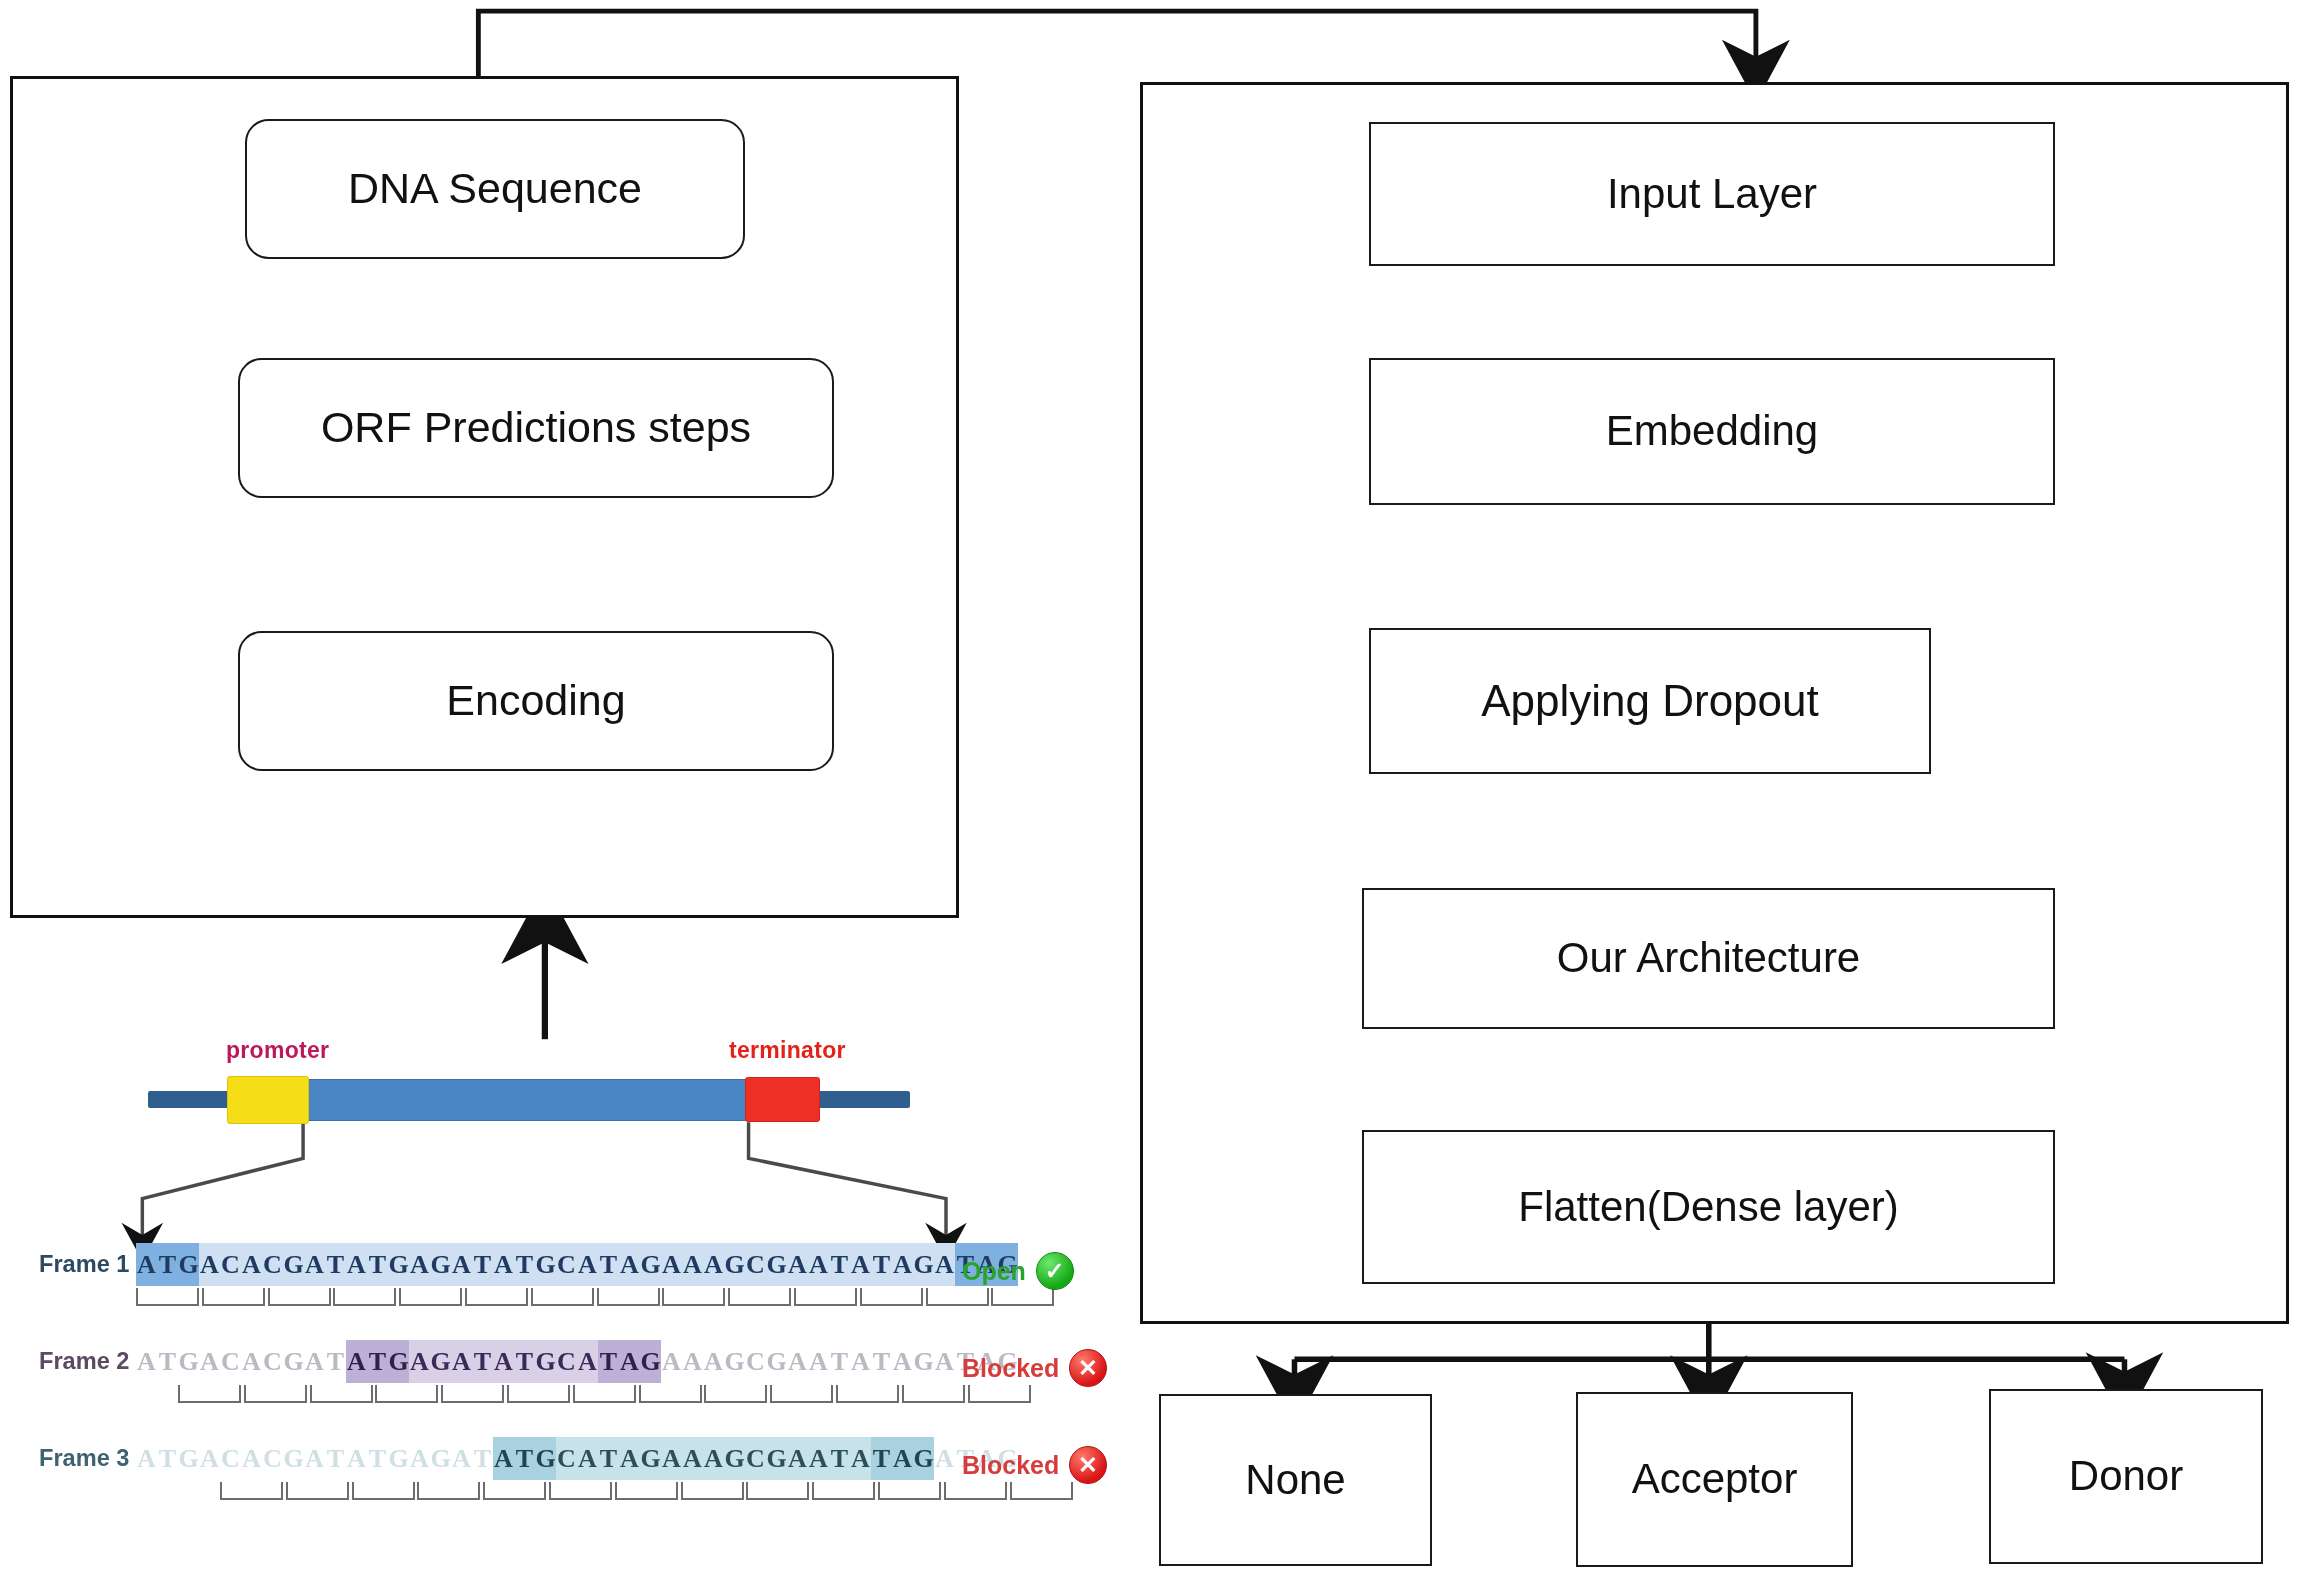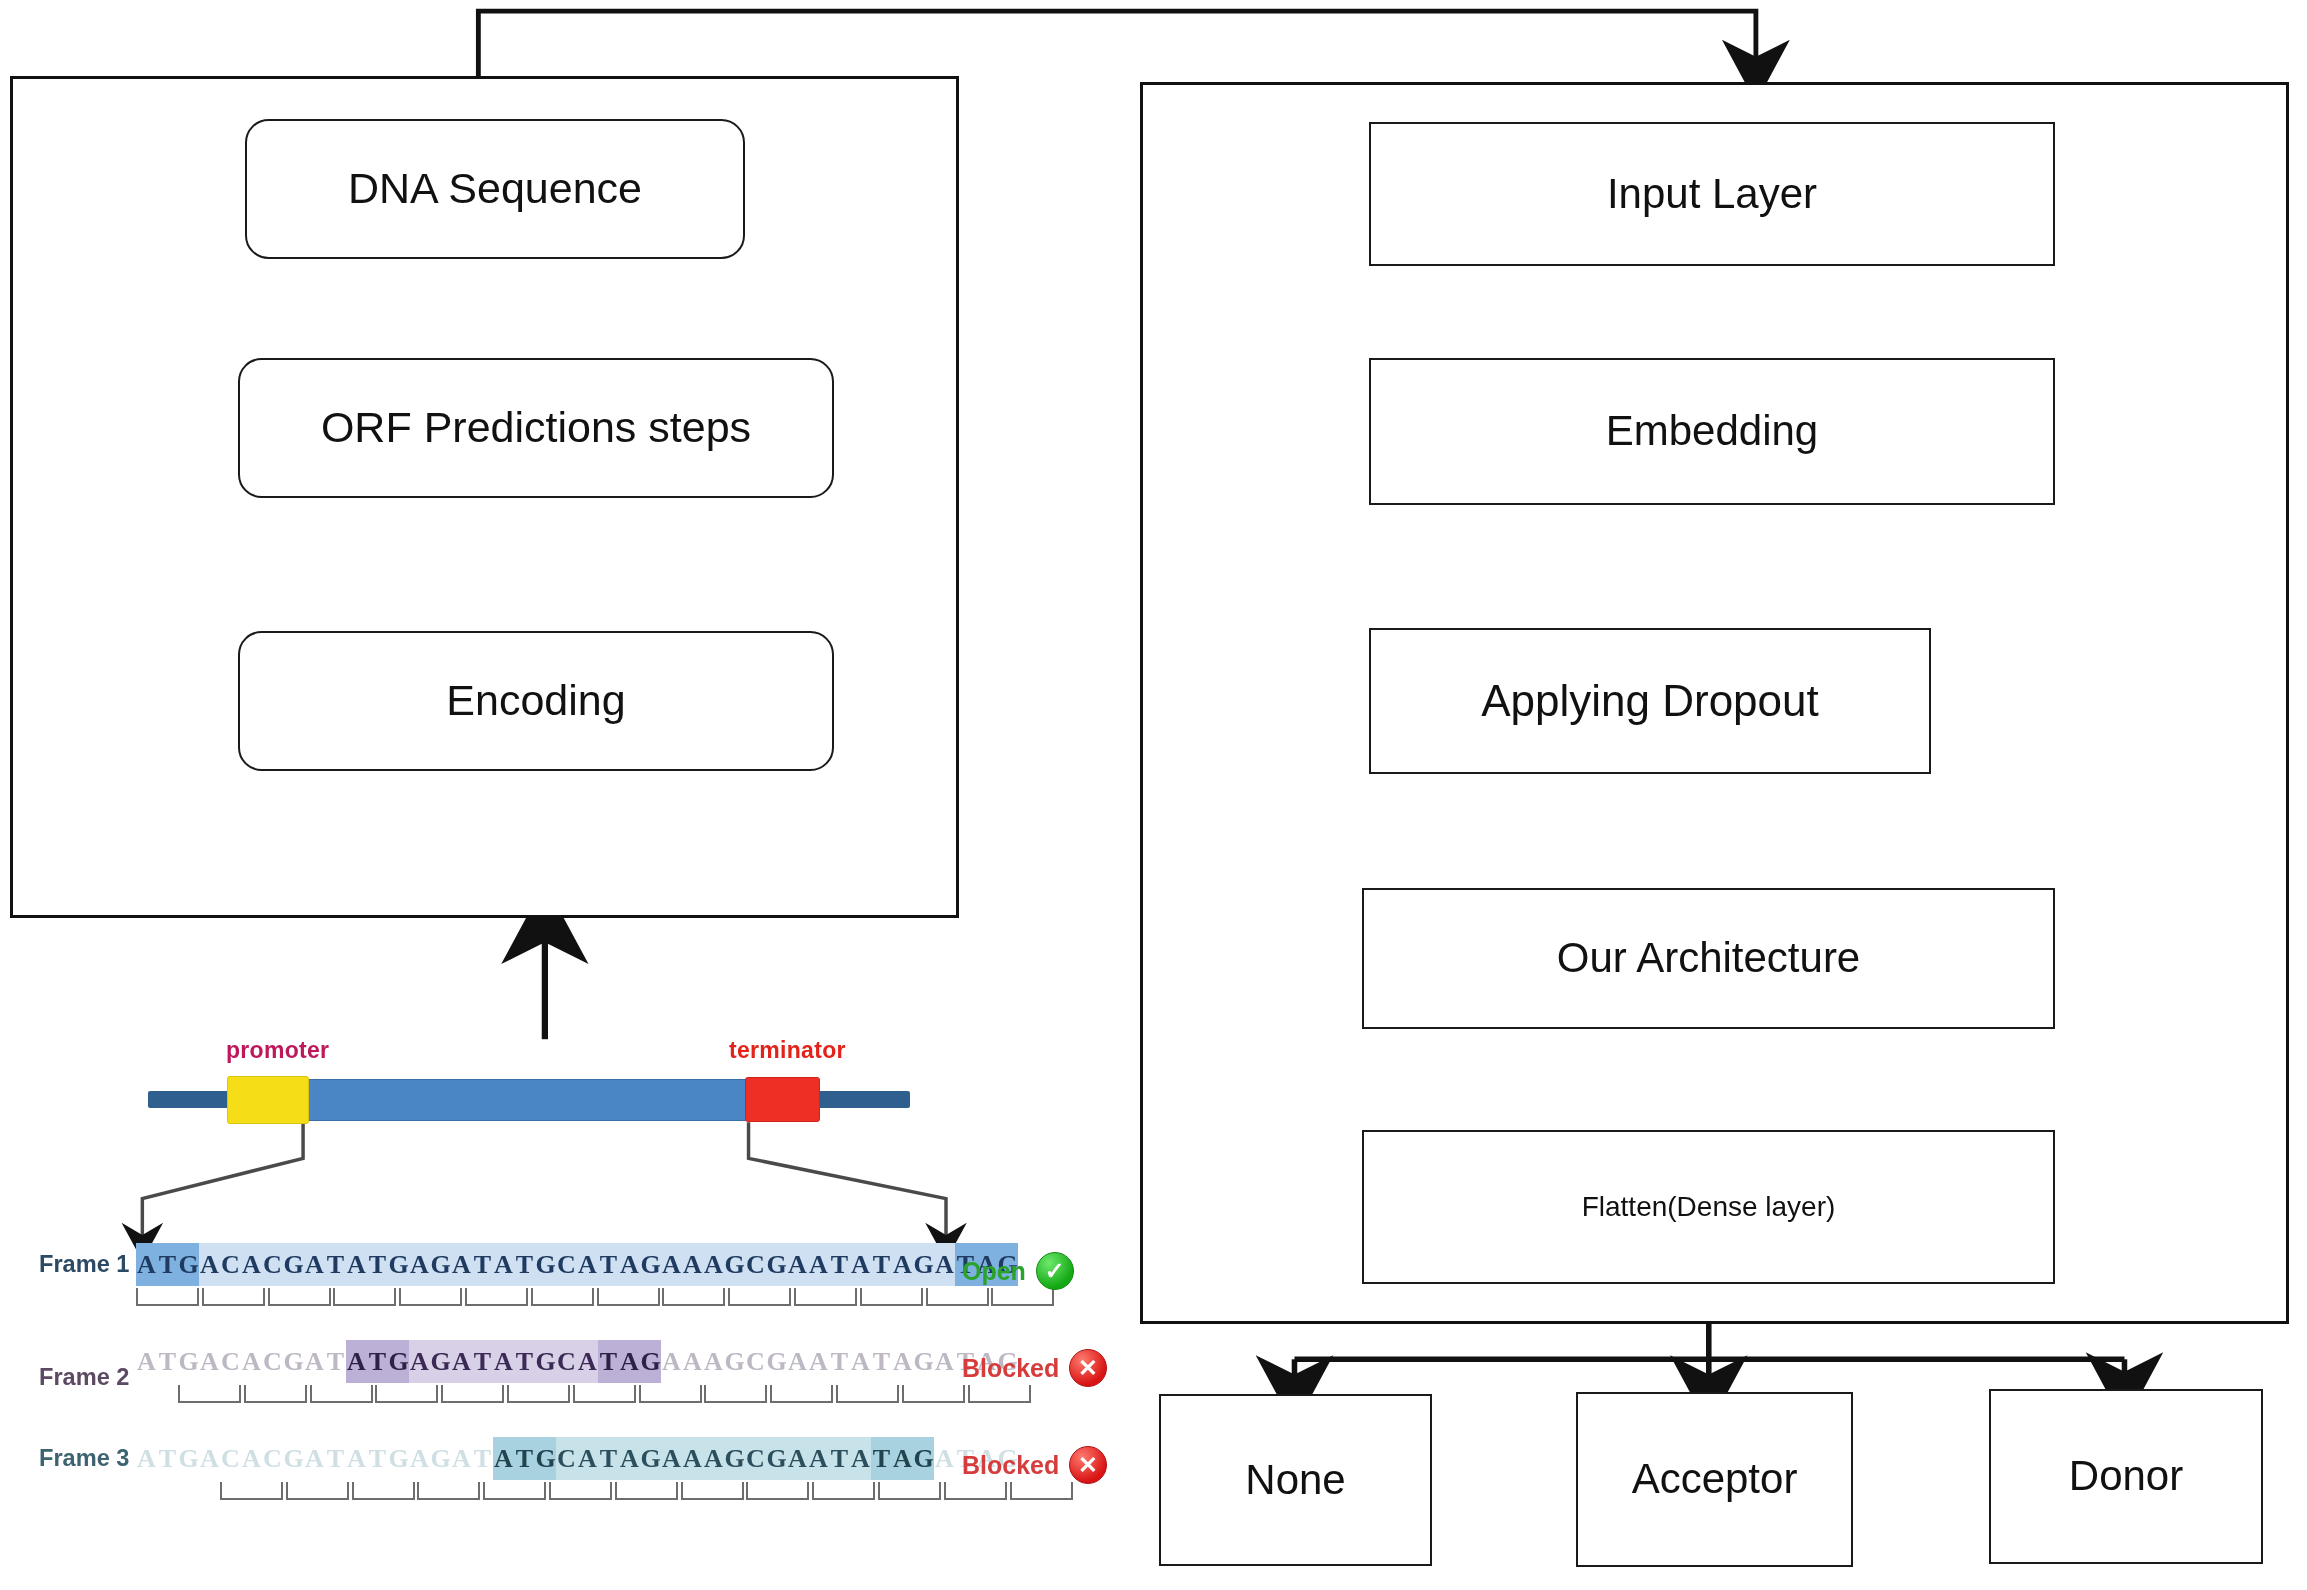--- a/index.html
+++ b/index.html
@@ -27,21 +27,21 @@
   
   #box-dna{left:245px;top:119px;width:500px;height:140px;font-size:43px;}
   #box-orf{left:238px;top:358px;width:596px;height:140px;font-size:43px;}
   #box-enc{left:238px;top:631px;width:596px;height:140px;font-size:43px;text-align:center;}
 
   
   #box-input{left:1369px;top:122px;width:686px;height:144px;font-size:42px;}
   #box-embed{left:1369px;top:358px;width:686px;height:147px;font-size:42px;}
   #box-drop{left:1369px;top:628px;width:562px;height:146px;font-size:44px;}
   #box-arch{left:1362px;top:888px;width:693px;height:141px;font-size:42px;}
-  #box-flat{left:1362px;top:1130px;width:693px;height:154px;font-size:28px;}
+  #box-flat{left:1362px;top:1130px;width:693px;height:154px;font-size:42px;}
 
   
   #box-none{left:1159px;top:1394px;width:273px;height:172px;font-size:42px;}
   #box-acc{left:1576px;top:1392px;width:277px;height:175px;font-size:42px;}
   #box-don{left:1989px;top:1389px;width:274px;height:175px;font-size:42px;}
 
   
   #wires{position:absolute;left:0;top:0;width:2307px;height:1590px;pointer-events:none;}
 
   
@@ -50,21 +50,21 @@
   .gene-body{position:absolute;left:158px;top:2.8px;width:444px;height:40px;background:#4a86c5;border:0.7px solid #3a6fa6;border-radius:2.8px;}
   .gene-prom{position:absolute;left:79px;top:0px;width:80px;height:46px;background:#f5dd17;border:0.7px solid #d9c40f;border-radius:2.8px;}
   .gene-term{position:absolute;left:597px;top:1.4px;width:73px;height:43px;background:#ee2f26;border:0.7px solid #cf231b;border-radius:2.8px;}
   .gene-label{position:absolute;font-size:23px;font-weight:bold;letter-spacing:0.3px;}
   #lbl-promoter{left:78px;top:-39px;color:#be185d;}
   #lbl-terminator{left:581px;top:-39px;color:#e32219;}
   .frame-name{
     position:absolute;font-size:23.6px;font-weight:bold;white-space:nowrap;
   }
   #fname1{left:39px;top:1251px;color:#2c4a63;}
-  #fname2{left:39px;top:1348px;color:#5b4a62;margin-top:16px;}
+  #fname2{left:39px;top:1348px;color:#5b4a62;}
   #fname3{left:39px;top:1445px;color:#3d6370;}
 
   .seq{position:absolute;display:flex;align-items:flex-end;white-space:nowrap;}
   #seq1{left:136px;top:1243px;}
   #seq2{left:136px;top:1340px;}
   #seq3{left:136px;top:1437px;}
   .seq .b{
     display:inline-block;width:21px;height:43px;line-height:43px;text-align:center;
     font-family:"Liberation Serif", serif;font-size:26px;font-weight:bold;
   }

